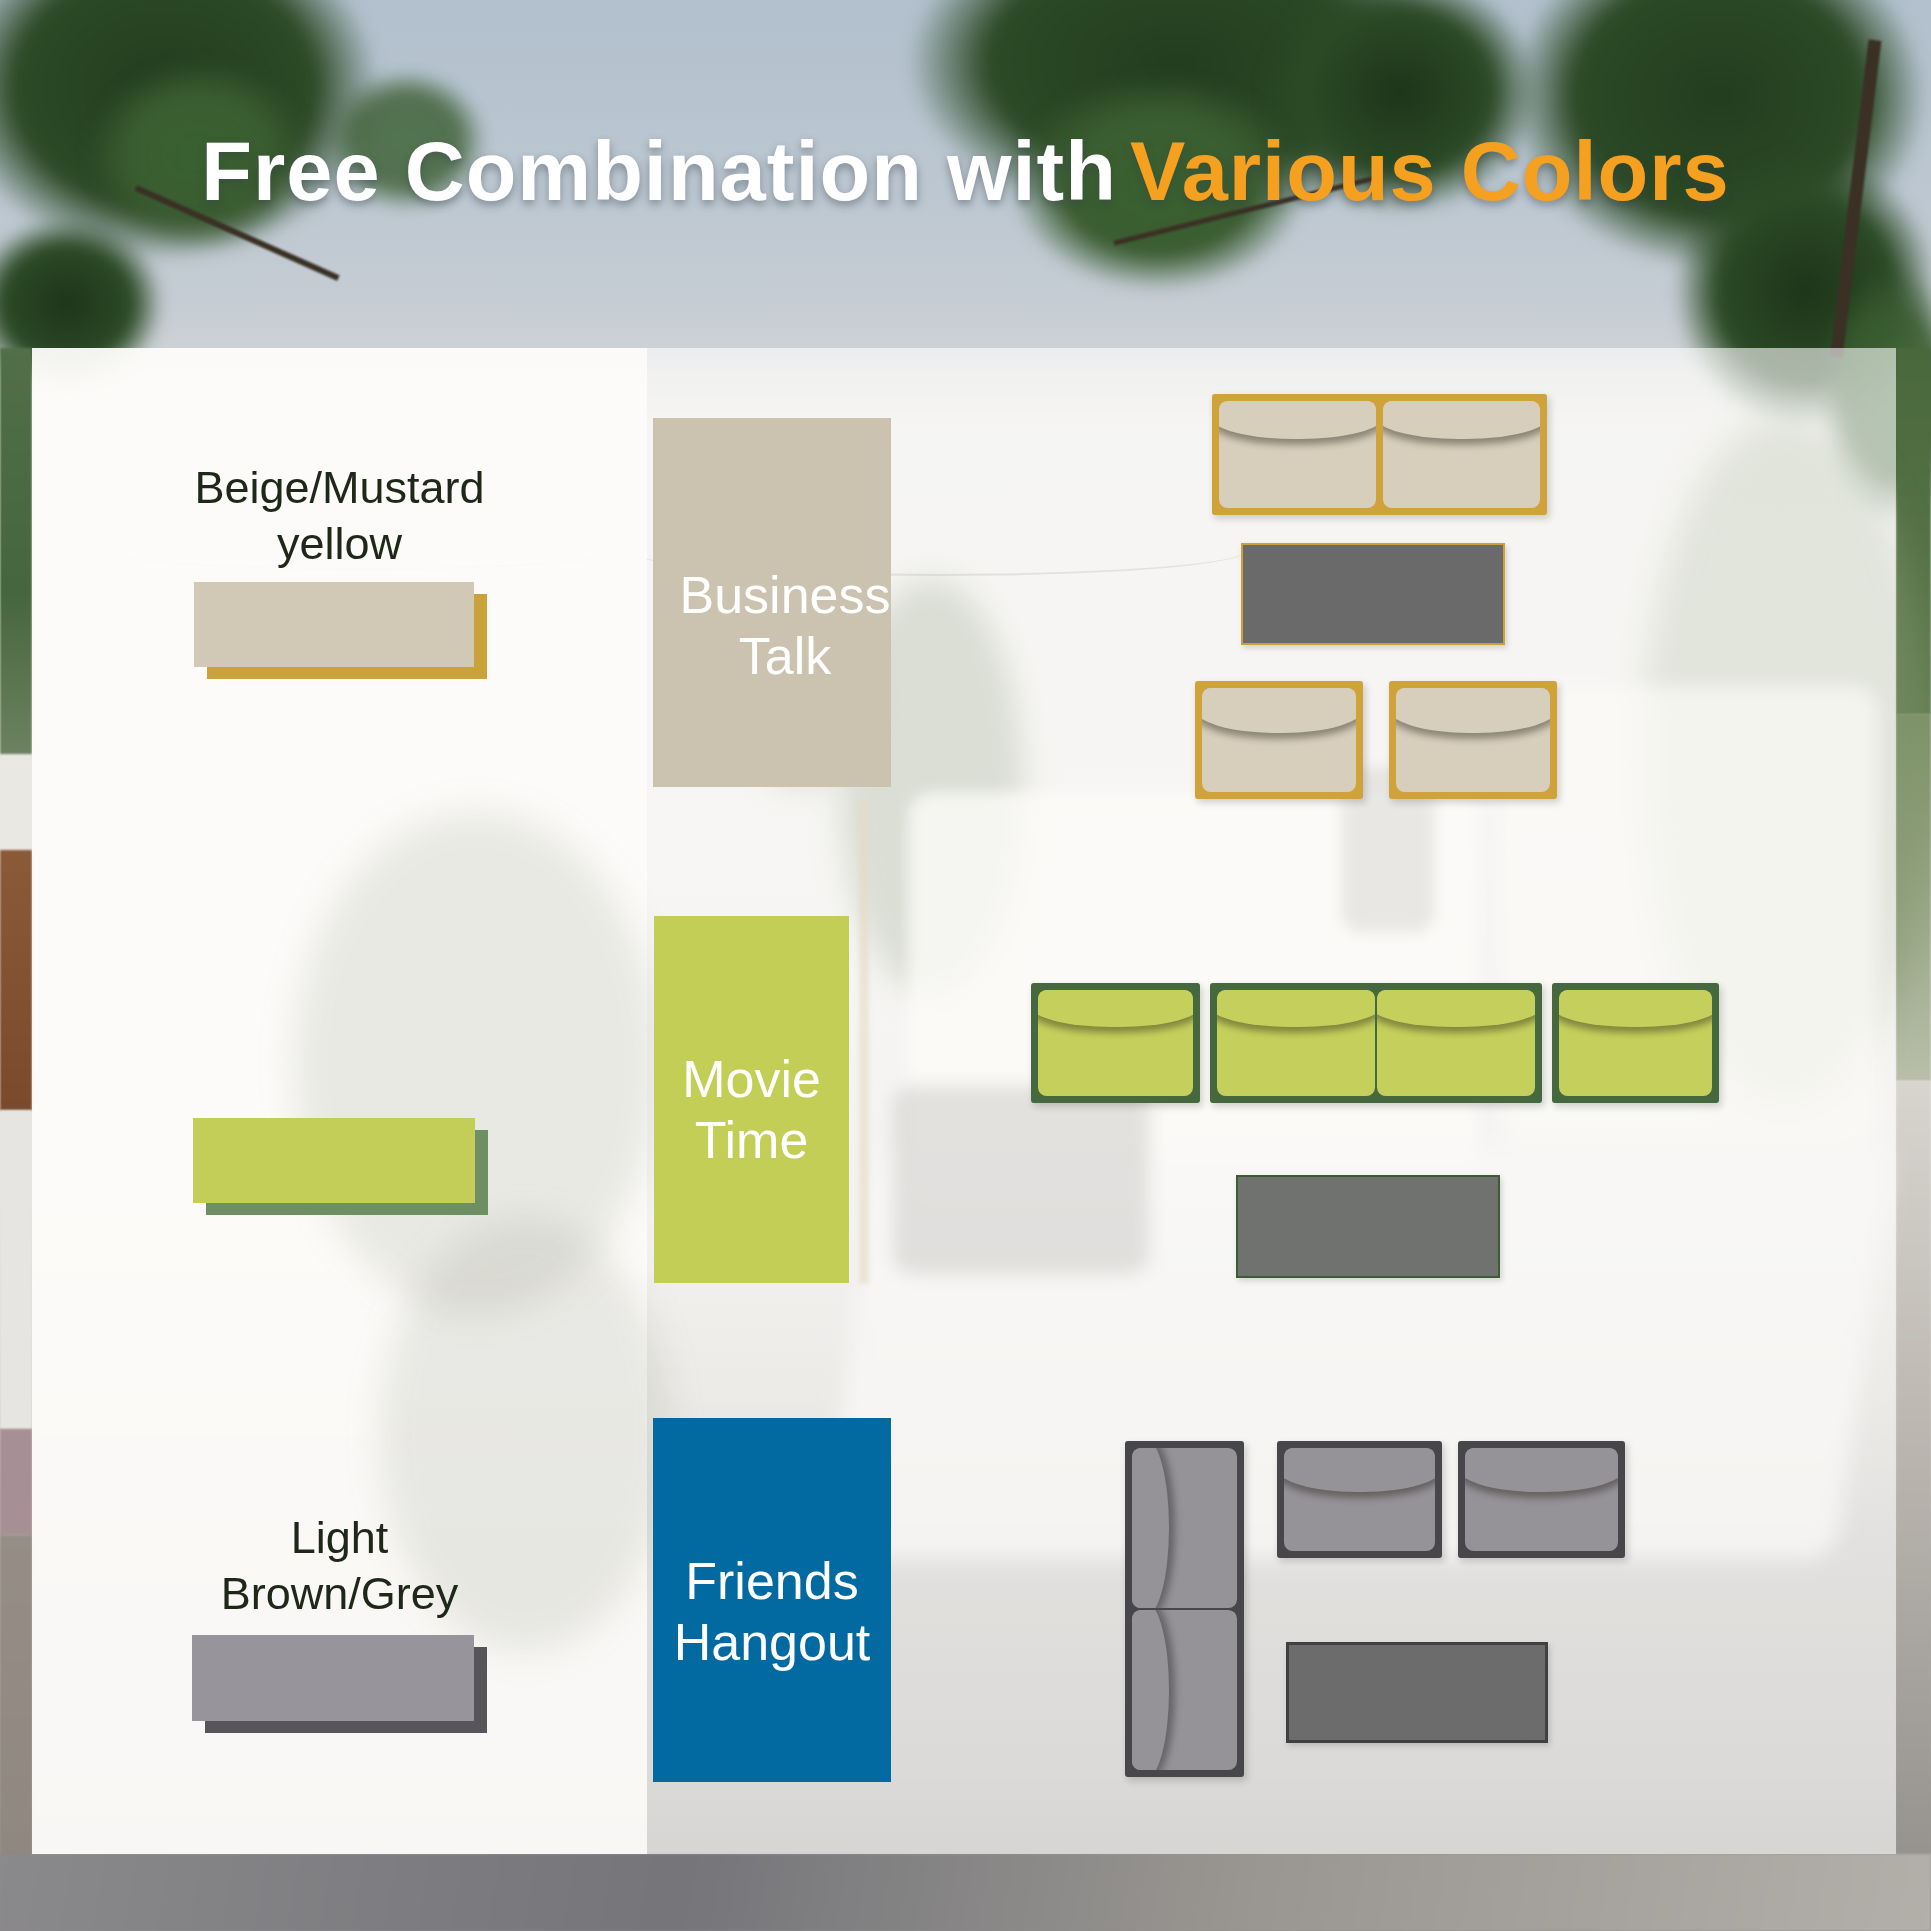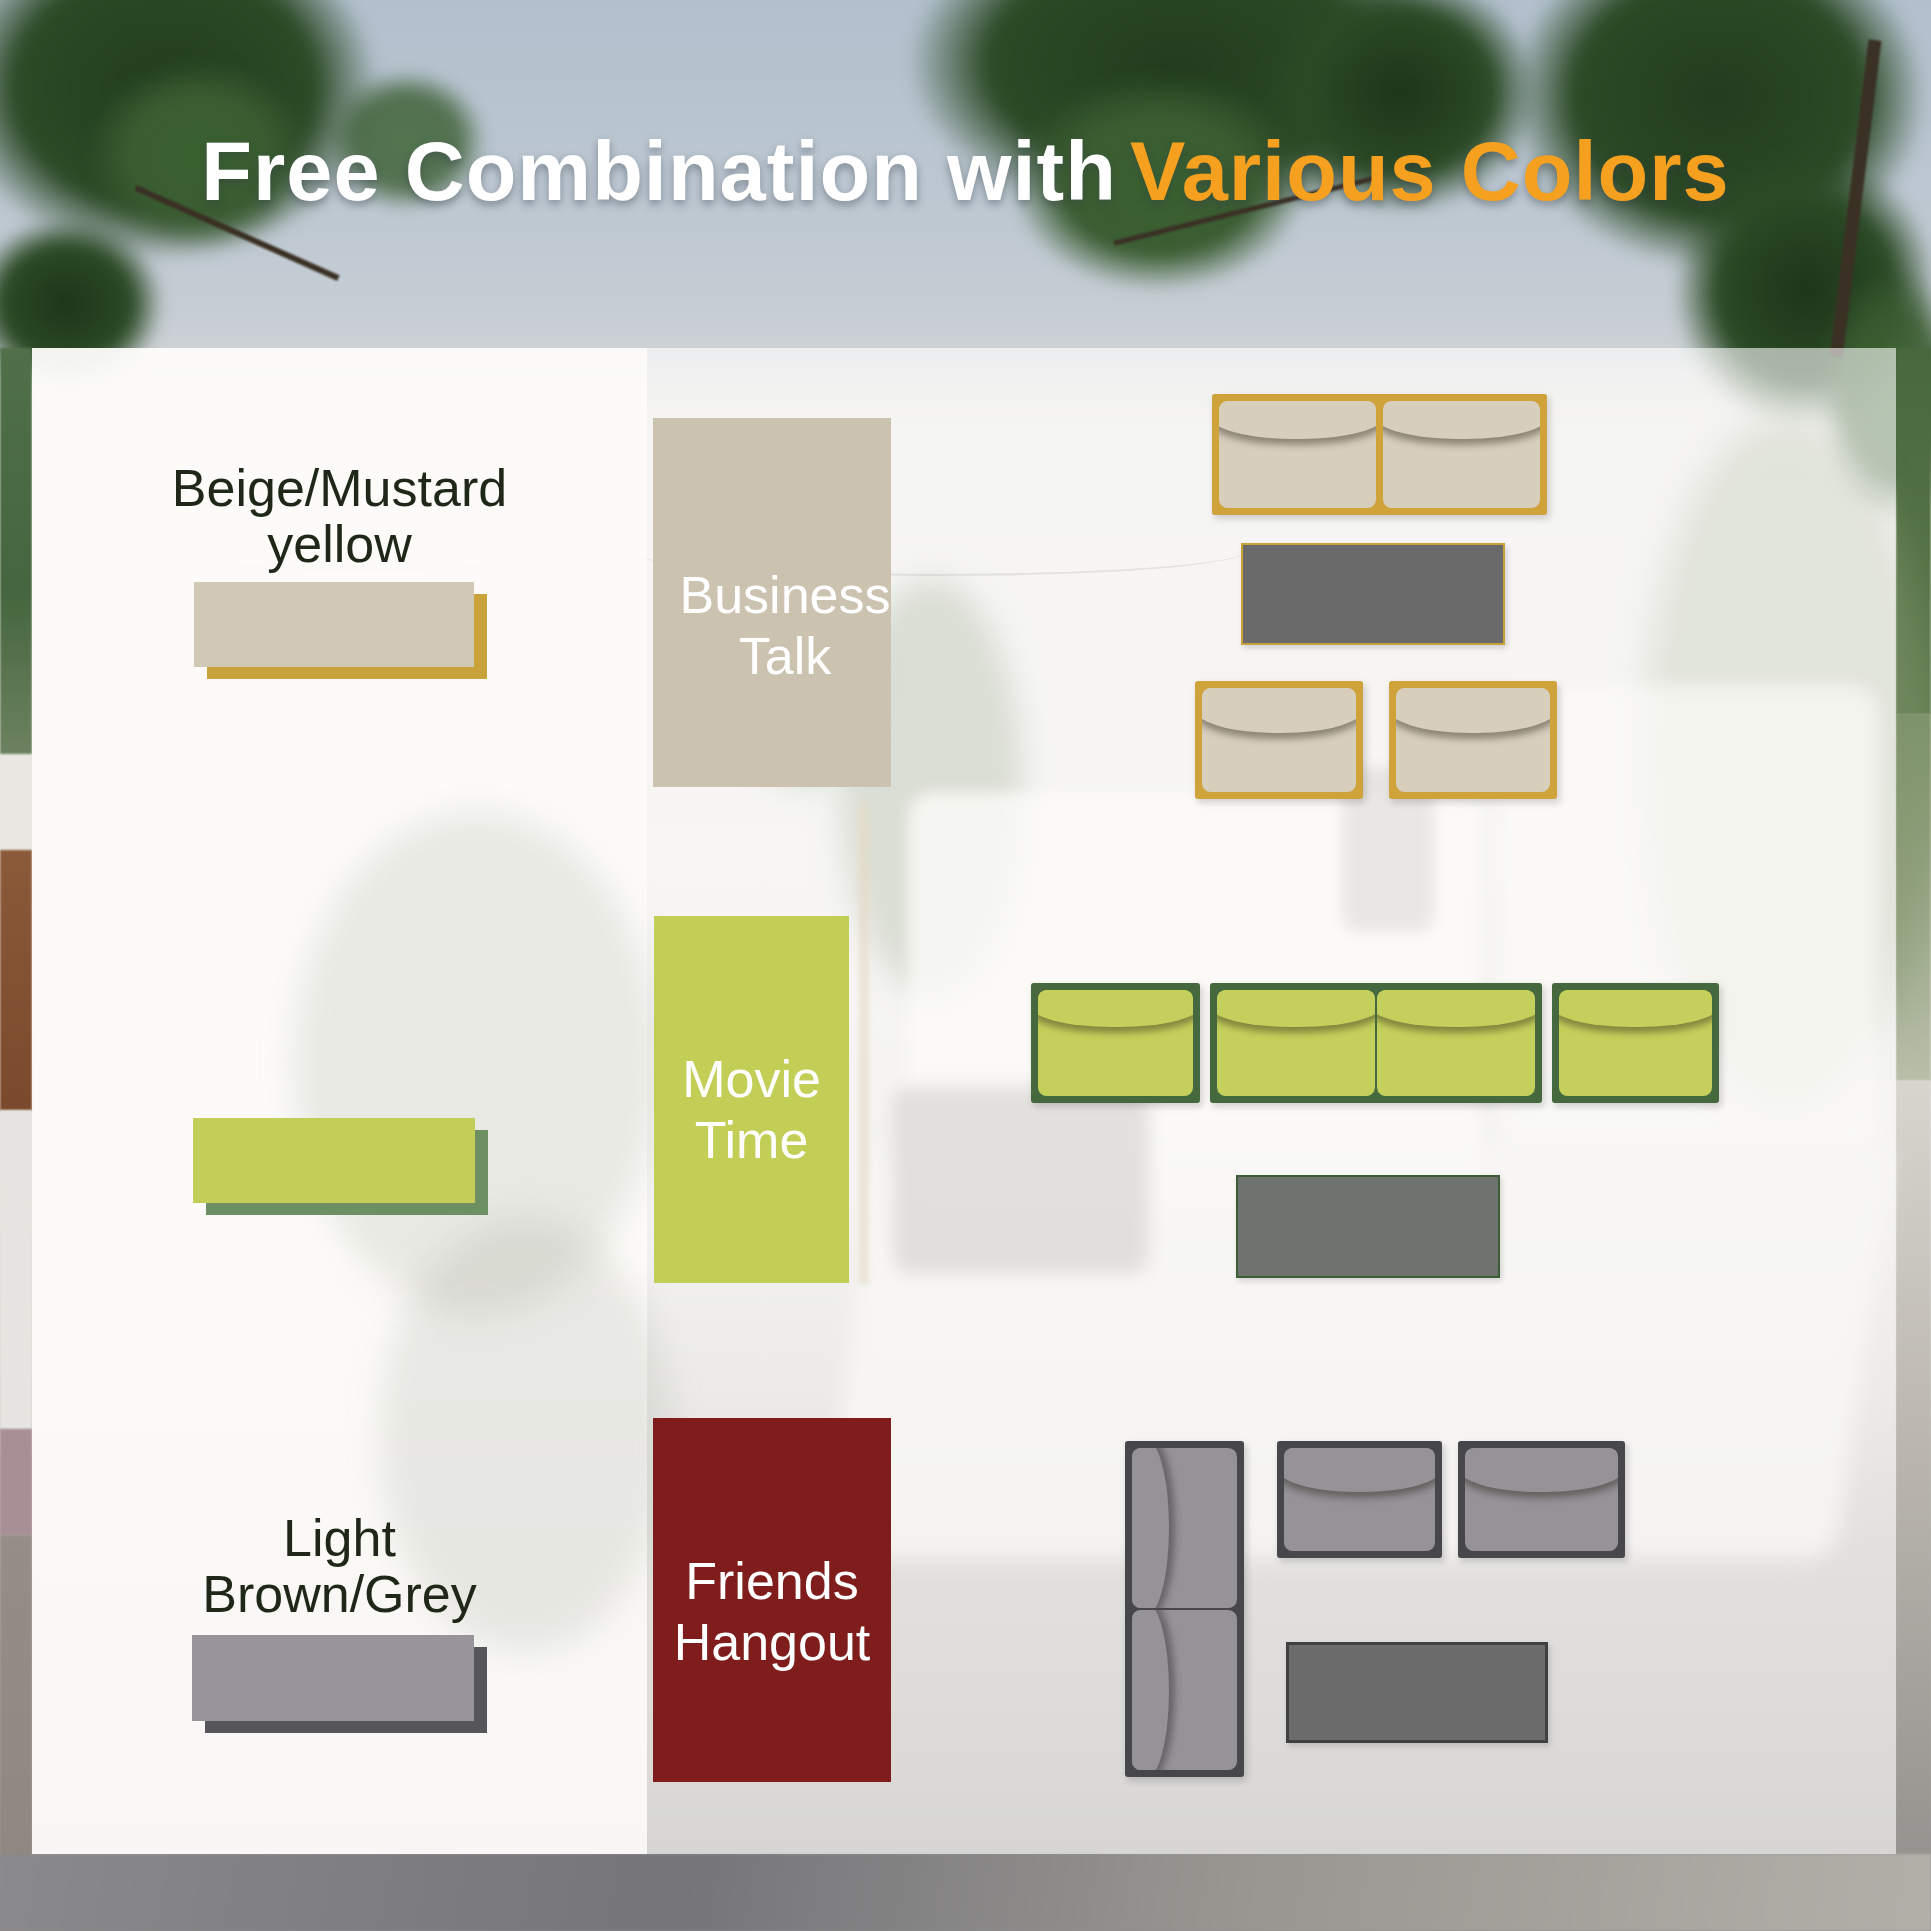--- a/index.html
+++ b/index.html
@@ -32,32 +32,32 @@
               background:rgba(118,128,108,0.14);}
 
   
   .title{position:absolute;left:0;top:124px;width:100%;text-align:center;
          font-size:83px;font-weight:bold;color:#ffffff;letter-spacing:1px;
          text-shadow:0 3.9px 8.7px rgba(55,65,75,0.45);white-space:nowrap;}
   .title .accent{color:#f5a11f;margin-left:13px;}
 
   
   .opt-label{position:absolute;left:0;width:615px;text-align:center;
-             color:#1f2818;font-size:52px;line-height:56px;}
+             color:#1f2818;font-size:45px;line-height:56px;}
   .swatch{position:absolute;}
   .sw-shadow{position:absolute;left:12.6px;top:11.6px;width:100%;height:100%;}
   .sw-fill{position:absolute;inset:0;}
 
   
   .scene-block{position:absolute;display:flex;flex-direction:column;align-items:center;
                justify-content:center;color:#fff;font-size:52px;line-height:61px;
                text-align:center;}
   .s-bt-block{background:#ccc2b0;padding-left:26px;}
   .s-mt-block{background:#c2ce56;}
-  .s-fh-block{background:#7f1d1d;}
+  .s-fh-block{background:#0369a1;}
 
   
   .s-bt{--cush:#d7cebb;--fr:#cfa23a;--tbl:#6a6a6a;--tblbr:#c9a13b;}
   .s-mt{--cush:#c5d05c;--fr:#45683f;--tbl:#70726f;--tblbr:#3c5c36;}
   .s-fh{--cush:#959298;--fr:#47464a;--tbl:#6c6c6c;--tblbr:#404042;}
 
   .frame{position:absolute;display:flex;background:var(--fr);border:7.7px solid var(--fr);
          gap:7.7px;border-radius:2.9px;box-shadow:2.9px 3.9px 7.7px rgba(0,0,0,0.16);}
   .gap-thin{gap:2.9px;}
   .frame.vert{flex-direction:column;}

